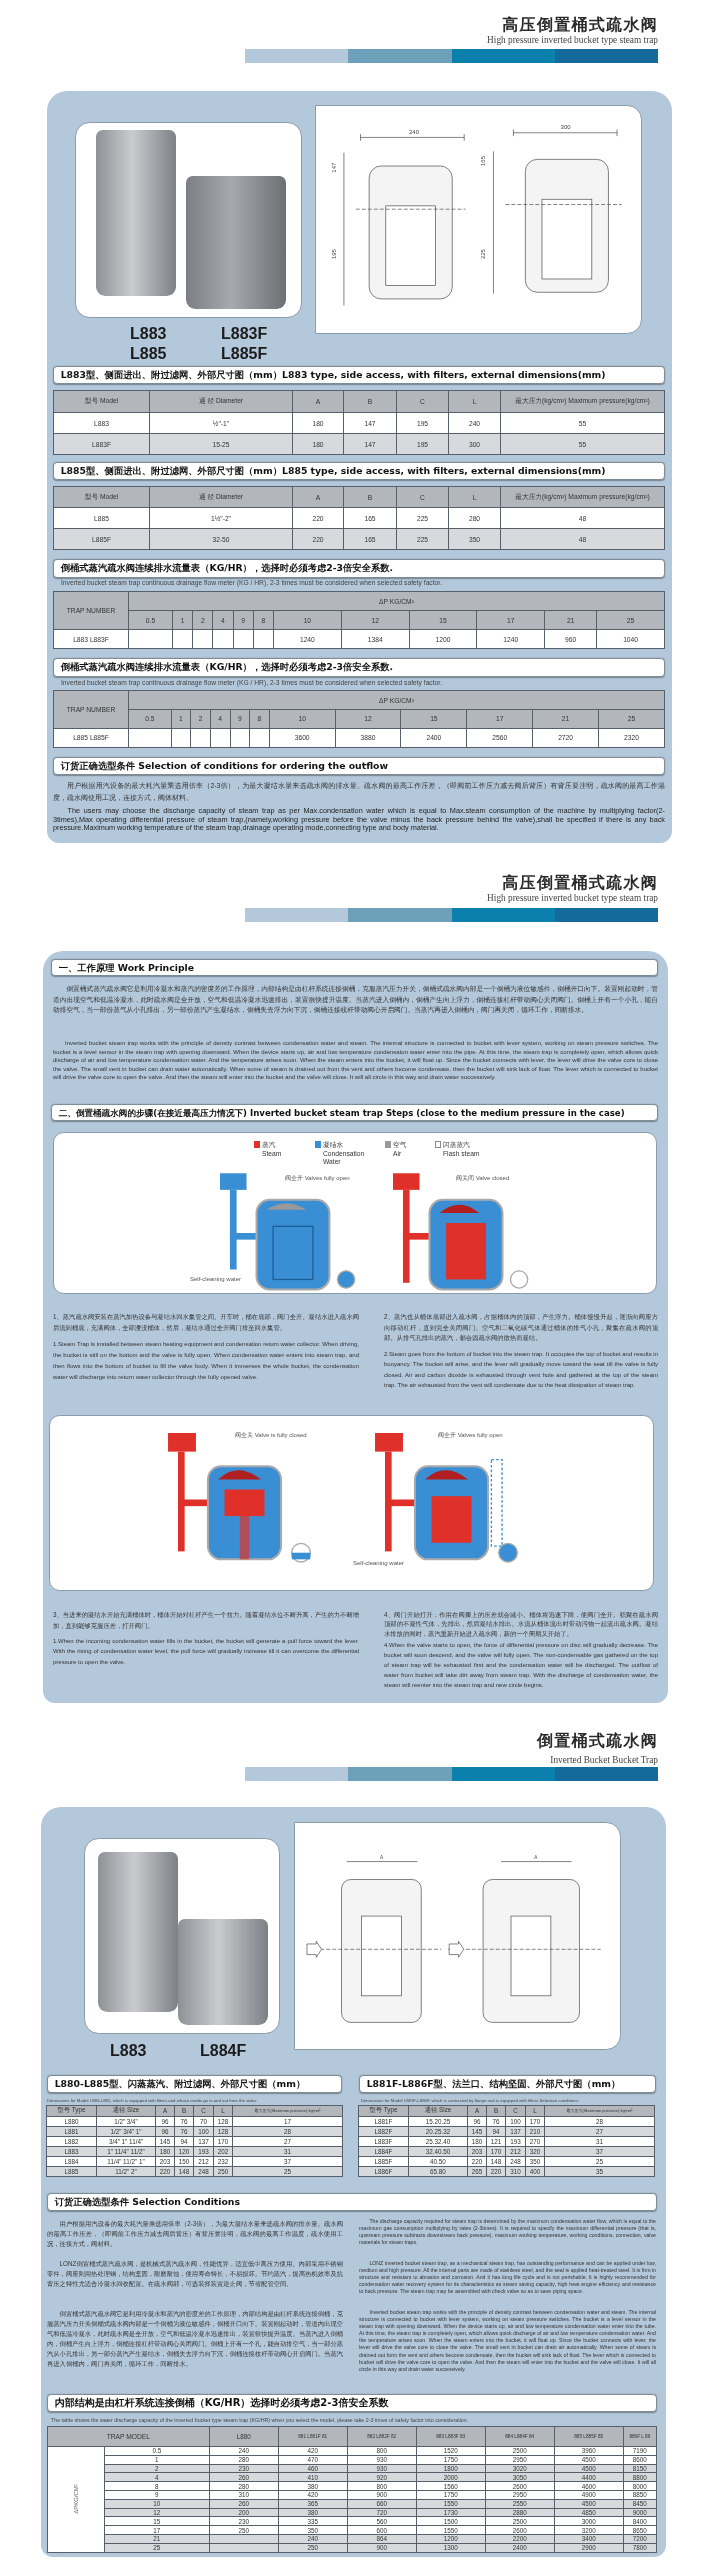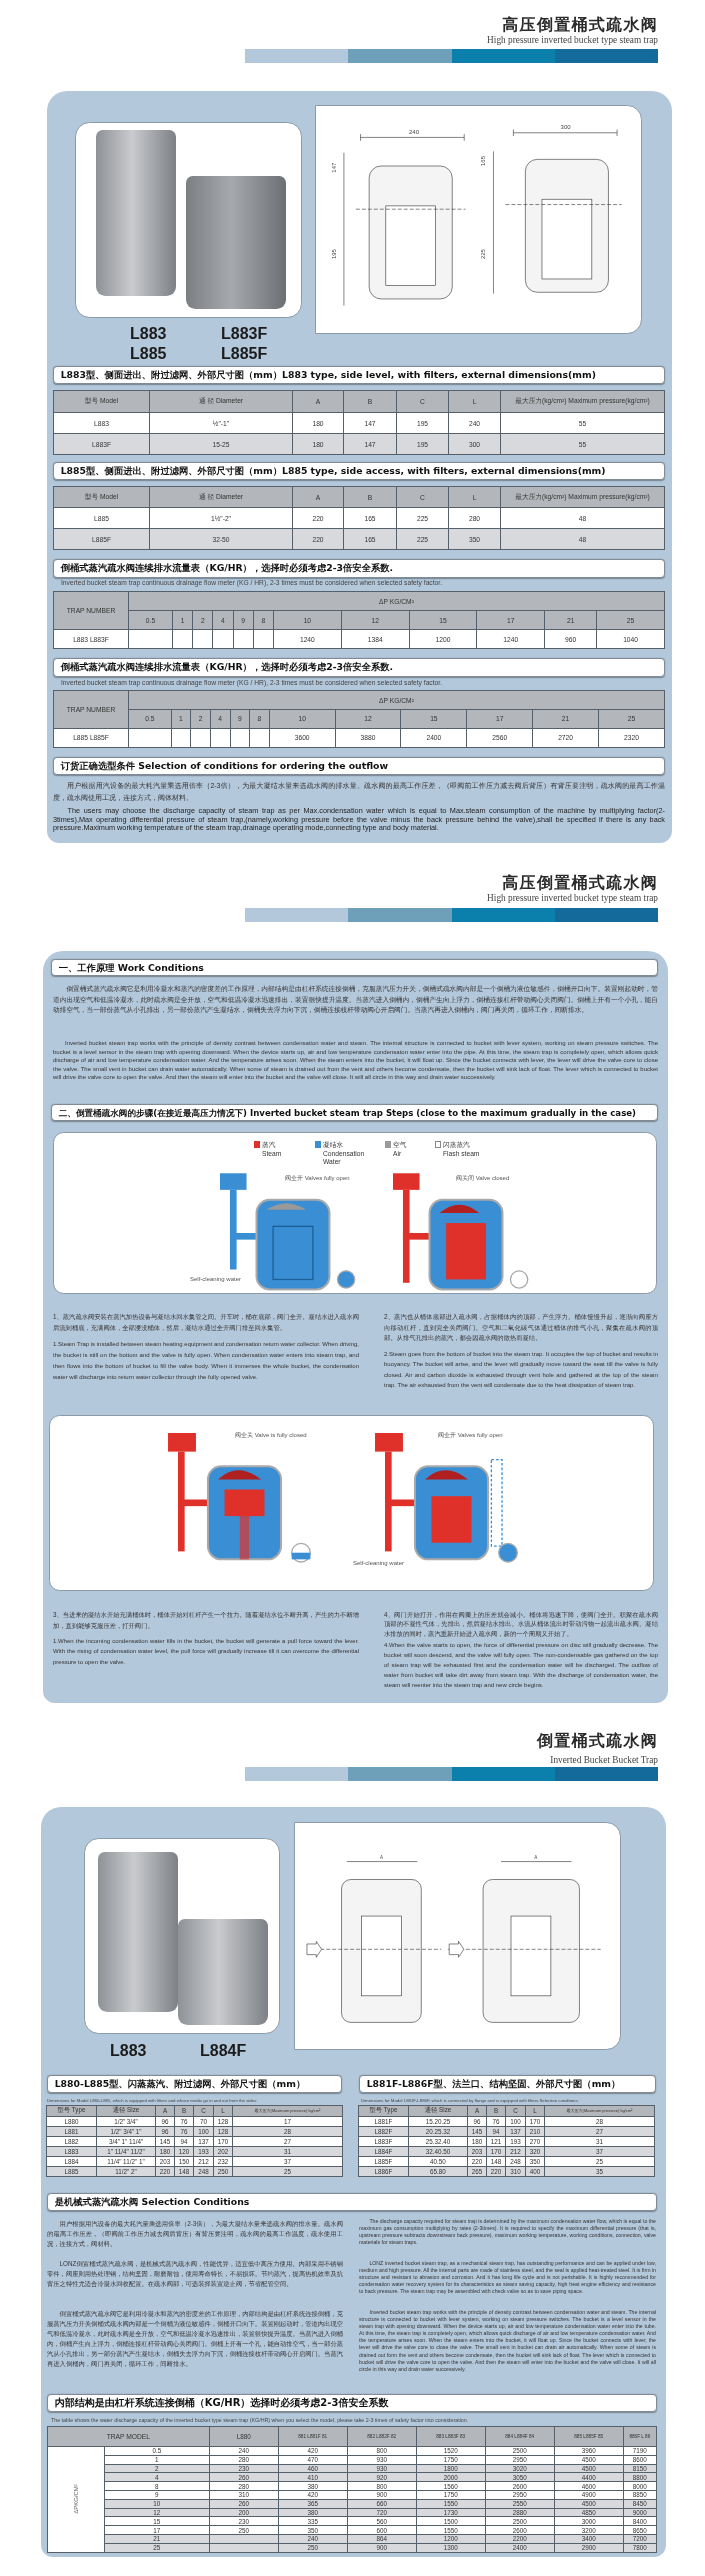--- a/index.html
+++ b/index.html
@@ -71,21 +71,21 @@
       <text x="140" y="42">240</text>
       <text x="368" y="35">300</text>
       <text x="30" y="100" transform="rotate(-90 30 100)">147</text>
       <text x="30" y="230" transform="rotate(-90 30 230)">195</text>
       <text x="255" y="90" transform="rotate(-90 255 90)">165</text>
       <text x="255" y="230" transform="rotate(-90 255 230)">225</text>
     </g>
   </svg>
 </div>
 
-<div class="sec-bar" style="left:53px;top:366px;width:612px;height:18px;">L883型、侧面进出、附过滤网、外部尺寸图（mm）L883 type, side level, with filters, external dimensions(mm)</div>
+<div class="sec-bar" style="left:53px;top:366px;width:612px;height:18px;">L883型、侧面进出、附过滤网、外部尺寸图（mm）L883 type, side access, with filters, external dimensions(mm)</div>
 <table class="dt" style="left:53px;top:390px;width:612px;">
   <tbody>
       <tr style="height:22px;">
     <th style="width:96px">型号 Model</th>
     <th style="width:143px">通 径 Diameter</th>
     <th style="width:51px">A</th>
     <th style="width:53px">B</th>
     <th style="width:52px">C</th>
     <th style="width:52px">L</th>
     <th>最大压力(kg/cm²) Maximum pressure(kg/cm²)</th>
@@ -232,25 +232,25 @@
 <div class="page-sub" style="top:893px;">High pressure inverted bucket type steam trap</div>
 <div class="color-bar" style="top:908px;">
   <div style="background:#b4c8dc"></div>
     <div style="background:#6fa0b9"></div>
     <div style="background:#0b80ad"></div>
     <div style="background:#156a9c"></div>
 </div>
 
 <div class="panel" style="top:951px;height:752px;left:43px;width:625px;"></div>
 
-<div class="sec-bar" style="left:51px;top:959px;width:607px;height:17.3px;">一、工作原理 Work Conditions</div>
+<div class="sec-bar" style="left:51px;top:959px;width:607px;height:17.3px;">一、工作原理 Work Principle</div>
 <div class="para zh" style="left:53px;top:984px;width:605px;text-indent:2em;font-size:6.7px;line-height:10.6px;">倒置桶式蒸汽疏水阀它是利用冷凝水和蒸汽的密度差的工作原理，内部结构是由杠杆系统连接倒桶，克服蒸汽压力开关，倒桶式疏水阀内部是一个倒桶为液位敏感件，倒桶开口向下。装置刚起动时，管道内出现空气和低温冷凝水，此时疏水阀是全开放，空气和低温冷凝水迅速排出，装置很快提升温度。当蒸汽进入倒桶内，倒桶产生向上浮力，倒桶连接杠杆带动阀心关闭阀门。倒桶上开有一个小孔，能自动排空气，当一部份蒸气从小孔排出，另一部份蒸汽产生凝结水，倒桶失去浮力向下沉，倒桶连接枝杆带动阀心开启阀门。当蒸汽再进入倒桶内，阀门再关闭，循环工作，间断排水。</div>
 <div class="para" style="left:53px;top:1039px;width:605px;text-indent:2em;font-size:6px;line-height:8.5px;">Inverted bucket steam trap works with the principle of density contrast between condensation water and steam. The internal structure is connected to bucket with lever system, working on steam pressure switches. The bucket is a level sensor in the steam trap with opening downward. When the device starts up, air and low temperature condensaton water enter into the pipe. At this time, the steam trap is completely open, which allows quick discharge of air and low temperature condensation water. And the temperature arises soon. When the steam enters into the bucket, it will float up. Since the bucket connects with lever, the lever will drive the valve core to close the valve. The small vent in bucket can drain water automatically. When some of steam is drained out from the vent and others become condensate, then the bucket will sink lack of float. The lever which is connected to bucket will drive the valve core to open the valve. And then the steam will enter into the bucket and the valve will close. It will all circle in this way and drain water successively.</div>
 
-<div class="sec-bar" style="left:51px;top:1104px;width:607px;height:17.3px;font-size:8.6px;">二、倒置桶疏水阀的步骤(在接近最高压力情况下) Inverted bucket steam trap Steps (close to the maximum gradually in the case)</div>
+<div class="sec-bar" style="left:51px;top:1104px;width:607px;height:17.3px;font-size:8.6px;">二、倒置桶疏水阀的步骤(在接近最高压力情况下) Inverted bucket steam trap Steps (close to the medium pressure in the case)</div>
 
 <div class="white-box" style="left:53px;top:1132px;width:604px;height:162px;border-radius:10.6px;">
   <div class="legend-item" style="left:200px;top:8px;"><span class="sw" style="background:#e0302a"></span><span>蒸汽</span><br><span style="padding-left:8px">Steam</span></div>
   <div class="legend-item" style="left:261px;top:8px;"><span class="sw" style="background:#3a8fd4"></span><span>凝结水</span><br><span style="padding-left:8px;display:inline-block;width:53px">Condensation Water</span></div>
   <div class="legend-item" style="left:331px;top:8px;"><span class="sw" style="background:#9a9a9a"></span><span>空气</span><br><span style="padding-left:8px">Air</span></div>
   <div class="legend-item" style="left:381px;top:8px;"><span class="sw" style="background:#fff;border:0.7px solid #888"></span><span>闪蒸蒸汽</span><br><span style="padding-left:8px">Flash steam</span></div>
 
   <svg class="diag" style="left:166px;top:40px;" width="146" height="120" viewBox="0 0 220 180">
     <rect x="0" y="0" width="40" height="25" fill="#3a8fd4"></rect>
     <rect x="15" y="25" width="10" height="120" fill="#3a8fd4"></rect>
@@ -487,21 +487,21 @@
         <td>65.80</td>
         <td>265</td>
         <td>220</td>
         <td>310</td>
         <td>400</td>
         <td>35</td>
       </tr>
 </tbody>
   </table>
 
-<div class="sec-bar" style="left:47px;top:2193px;width:610px;height:18px;">是机械式蒸汽疏水阀 Selection Conditions</div>
+<div class="sec-bar" style="left:47px;top:2193px;width:610px;height:18px;">订货正确选型条件 Selection Conditions</div>
 <div class="para zh" style="left:47px;top:2219px;width:296px;text-indent:2em;font-size:6.3px;line-height:10px;">用户根据用汽设备的最大耗汽量乘选用倍率（2-3倍），为最大凝结水量来选疏水阀的排水量。疏水阀的最高工作压差，（即阀前工作压力减去阀后背压）有背压要注明，疏水阀的最高工作温度，疏水使用工况，连接方式，阀材料。</div>
 <div class="para zh" style="left:47px;top:2259px;width:296px;text-indent:2em;font-size:6.3px;line-height:10px;">LONZ倒置桶式蒸汽疏水阀，是机械式蒸汽疏水阀，性能优异，适宜低中高压力使用。内部采用不锈钢零件，阀座则用热处理钢，结构坚固，耐磨耐蚀，使用寿命特长，不易损坏。节约蒸汽，提高热机效率及抗背压之特性尤适合冷凝水回收配置。在疏水阀部，可选装择装置逆止阀，节省配管空间。</div>
 <div class="para zh" style="left:47px;top:2309px;width:296px;text-indent:2em;font-size:6.3px;line-height:10px;">倒置桶式蒸汽疏水阀它是利用冷凝水和蒸汽的密度差的工作原理，内部结构是由杠杆系统连接倒桶，克服蒸汽压力开关倒桶式疏水阀内部是一个倒桶为液位敏感件，倒桶开口向下。装置刚起动时，管道内出现空气和低温冷凝水，此时疏水阀是全开放，空气和低温冷凝水迅速排出，装置很快提升温度。当蒸汽进入倒桶内，倒桶产生向上浮力，倒桶连接杠杆带动阀心关闭阀门。倒桶上开有一个孔，能自动排空气，当一部分蒸汽从小孔排出，另一部分蒸汽产生凝结水，倒桶失去浮力向下沉，倒桶连接枝杆带动阀心开启阀门。当蒸汽再进入倒桶内，阀门再关闭，循环工作，间断排水。</div>
 <div class="para" style="left:359px;top:2218px;width:297px;text-indent:2em;font-size:5.2px;line-height:7.1px;">The discharge capacity required for steam trap is determined by the maximum condensation water flow, which is equal to the maximum gas consumption multiplying by rates (2-3times). It is required to specify the maximum differential pressure (that is, upstream pressure subtracts downstream back pressure), maximum working temperature, working conditions, connection, valve materials for steam traps.</div>
 <div class="para" style="left:359px;top:2260px;width:297px;text-indent:2em;font-size:5.2px;line-height:7.1px;">LONZ inverted bucket steam trap, as a mechanical steam trap, has outstanding performance and can be applied under low, medium and high pressure. All the internal parts are made of stainless steel, and the seal is applied heat-treated steel. It is firm in structure and resistant to abrasion and corrosion. And it has long life cycle and is not perishable. It is highly recommended for condensation water recovery system for its characteristics as steam saving capacity, high heat engine efficiency and resistance to back pressure. The steam trap may be assembled with check valve so as to save piping space.</div>
 <div class="para" style="left:359px;top:2309px;width:297px;text-indent:2em;font-size:5.2px;line-height:7.1px;">Inverted bucket steam trap works with the principle of density contrast between condensation water and steam. The internal structure is connected to bucket with lever system, working on steam pressure switches. The bucket is a level sensor in the steam trap with opening downward. When the device starts up, air and low temperature condensation water enter into the tube. At this time, the steam trap is completely open, which allows quick discharge of air and low temperature condensation water. And the temperature arises soon. When the steam enters into the bucket, it will float up. Since the bucket connects with lever, the lever will drive the valve core to close the valve. The small vent in bucket can drain air automatically. When some of steam is drained out form the vent and others become condensate, then the bucket will sink lack of float. The lever which is connected to bucket will drive the valve core to open the valve. And then the steam will enter into the bucket and the valve will close. It will all circle in this way and drain water successively.</div>
 
 <div class="sec-bar" style="left:47px;top:2394px;width:610px;height:18px;font-size:10px;">内部结构是由杠杆系统连接倒桶（KG/HR）选择时必须考虑2-3倍安全系数</div>
 <div class="small-note" style="left:51px;top:2417px;font-size:5.3px;">The table shows the water discharge capacity of the inverted bucket type steam trap (KG/HR) when you select the model, please take 2-3 times of safety factor into consideration.</div>
 <table class="dt" style="left:47px;top:2426px;width:610px;font-size:6.3px;" id="cap-table">

